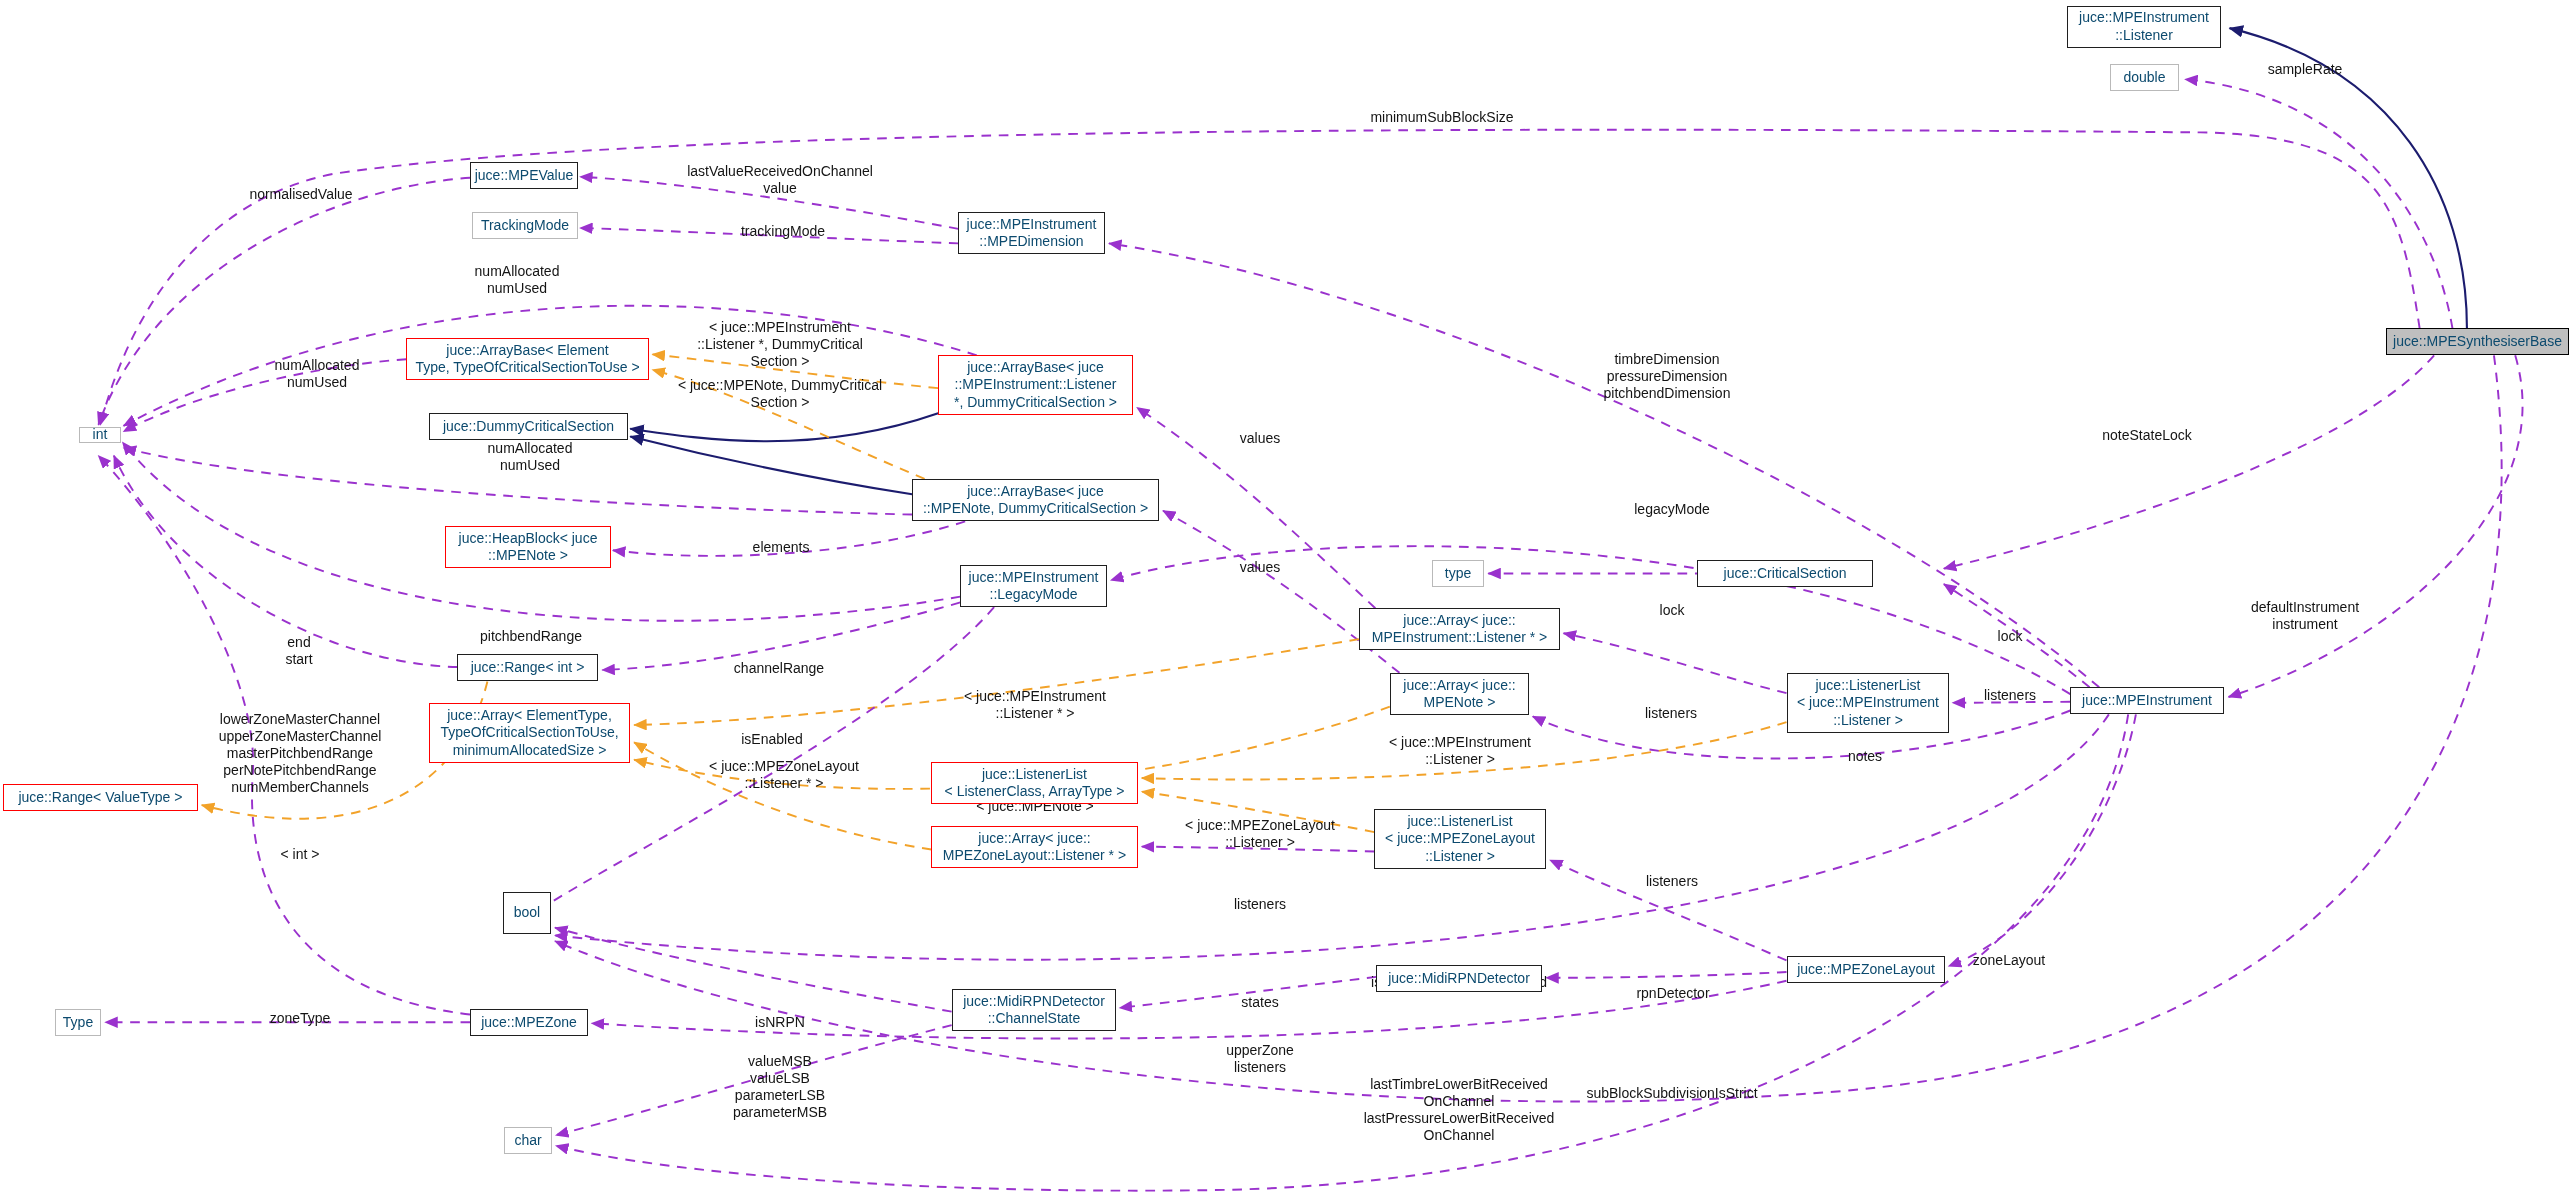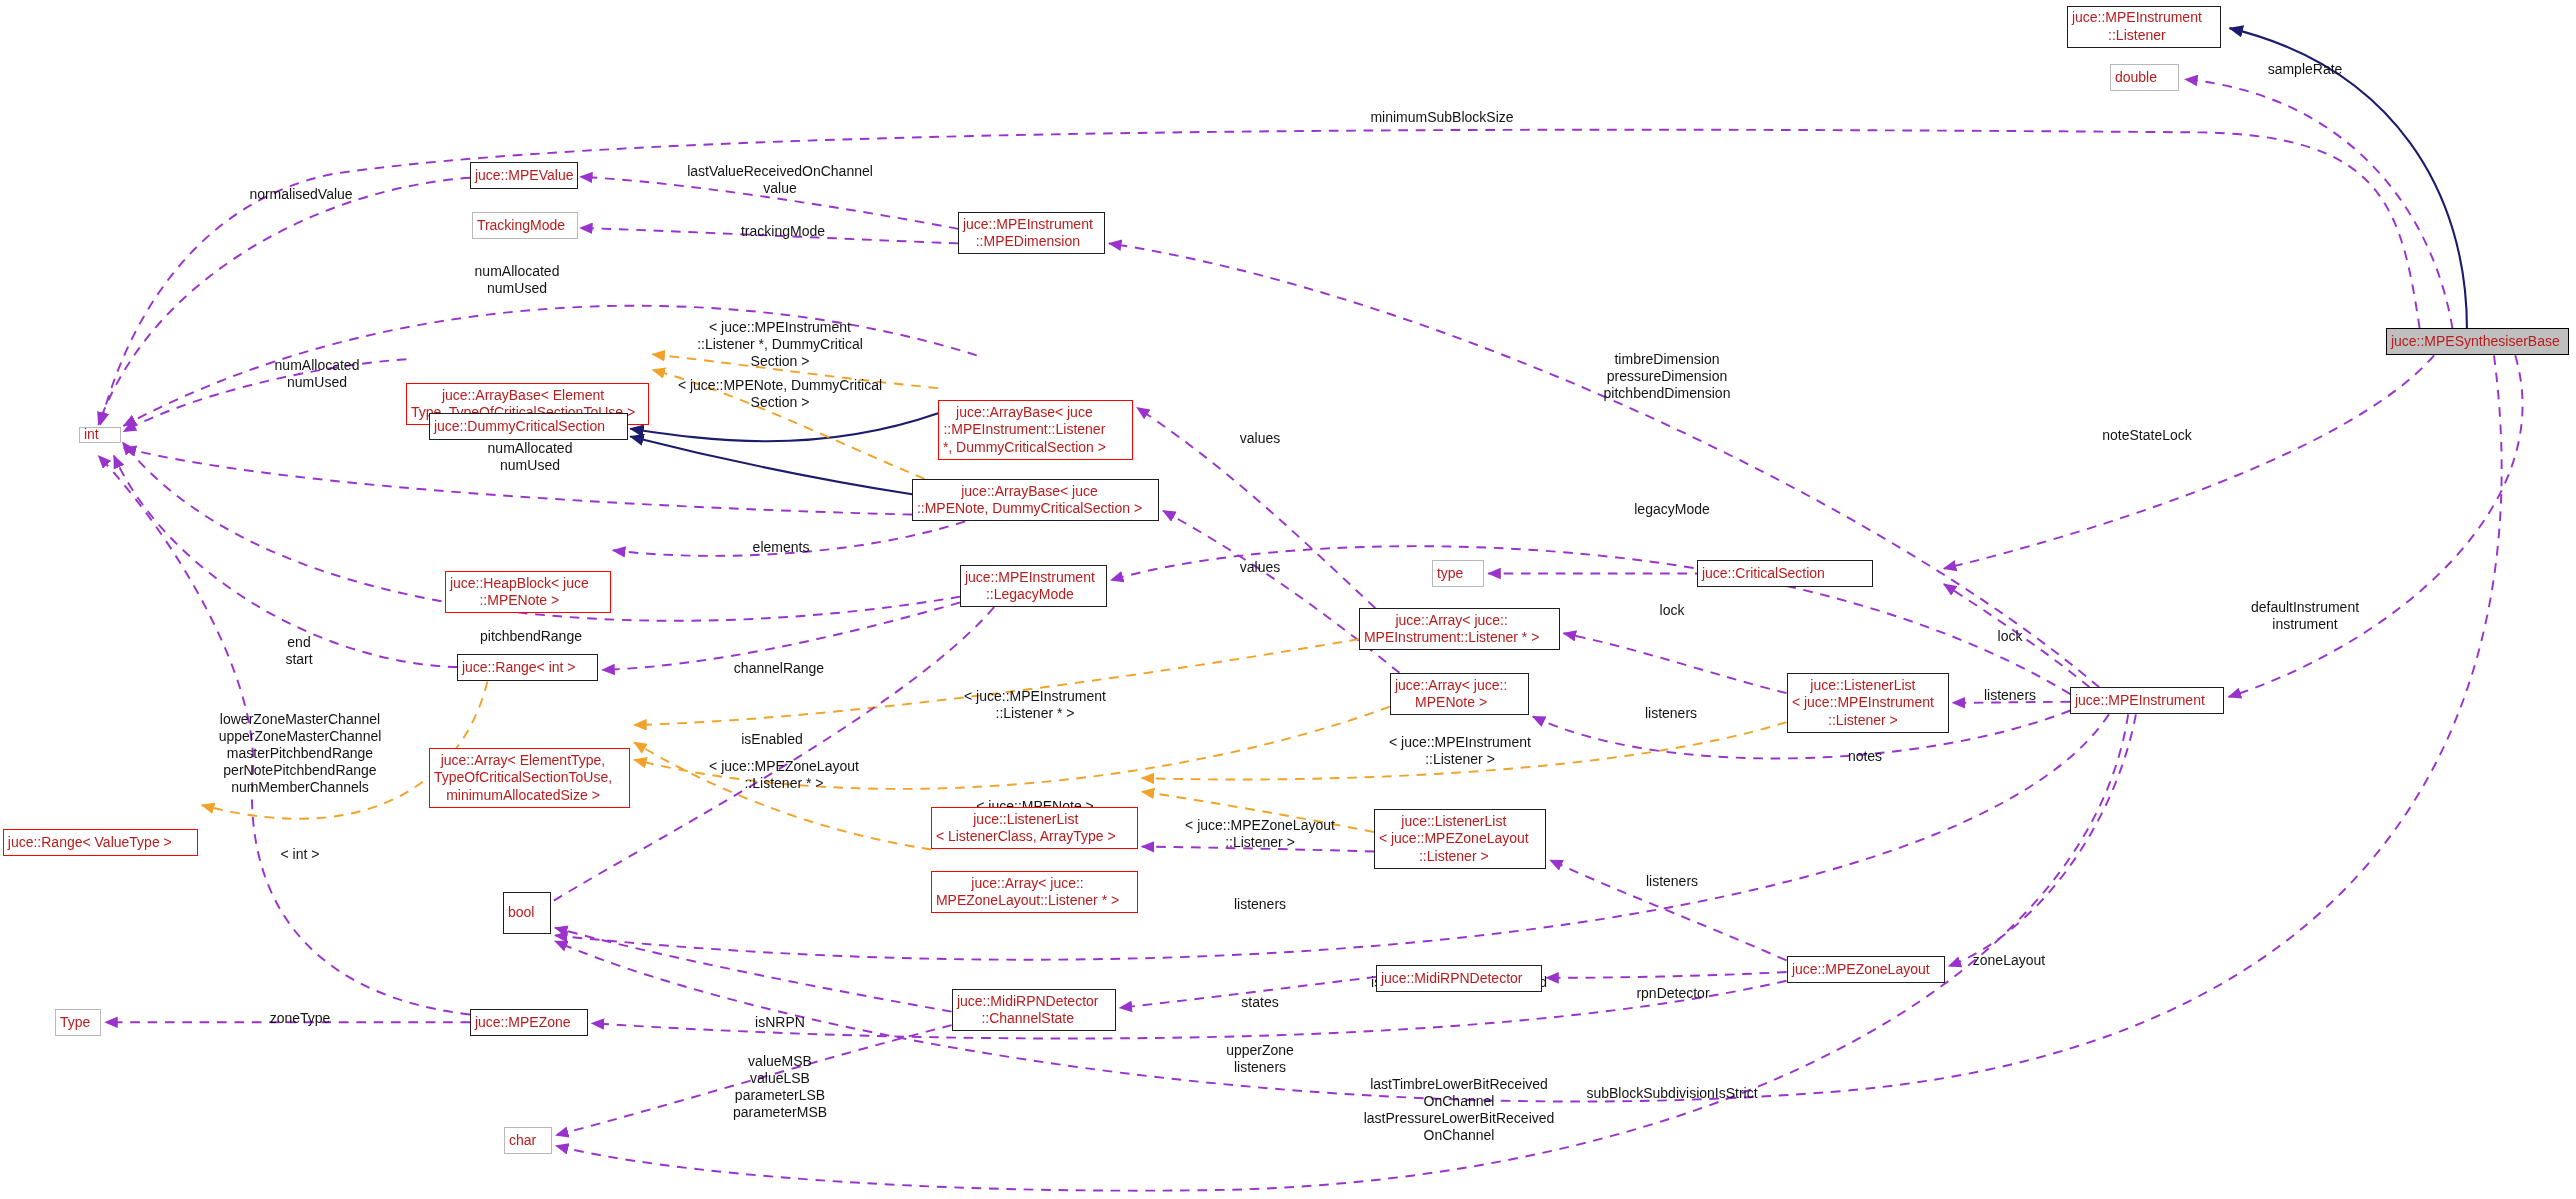--- a/index.html
+++ b/index.html
@@ -9,28 +9,28 @@
     background:#ffffff;
     font-family:"Liberation Sans", sans-serif;
     overflow:hidden;
   }
   #edges{position:absolute;left:0;top:0;z-index:0;pointer-events:none;}
   .ep{fill:none;stroke:#9a32cd;stroke-width:2;stroke-dasharray:10,8;}
   .eo{fill:none;stroke:#f2a229;stroke-width:2;stroke-dasharray:10,8;}
   .en{fill:none;stroke:#1c1c6e;stroke-width:2.2;}
   .node{
     position:absolute;z-index:2;
-    display:flex;align-items:center;
+    display:flex;align-items:center;justify-content:center;
     background:#ffffff;border:1.9px solid #1f1f1f;
-    font-size:14px;line-height:1.25;color:#b91c1c;
+    font-size:14px;line-height:1.25;color:#0c4a6e;
     text-align:center;box-sizing:border-box;cursor:pointer;
   }
   .node span{white-space:pre-line;display:block;padding:0 3.9px;}
   .node.gray{border:1.4px solid #b9b9b9;cursor:default;}
-  .node.red{border:1.9px solid #ff0000;margin-top:45px;}
+  .node.red{border:1.9px solid #ff0000;}
   .node.main{background:#bfbfbf;border:1.9px solid #000;}
   .elabel{
     position:absolute;z-index:1;
     transform:translate(-50%,-50%);
     font-size:14px;line-height:1.22;color:#141414;
     text-align:center;white-space:pre-line;pointer-events:none;
   }
 </style>
 </head>
 <body>

